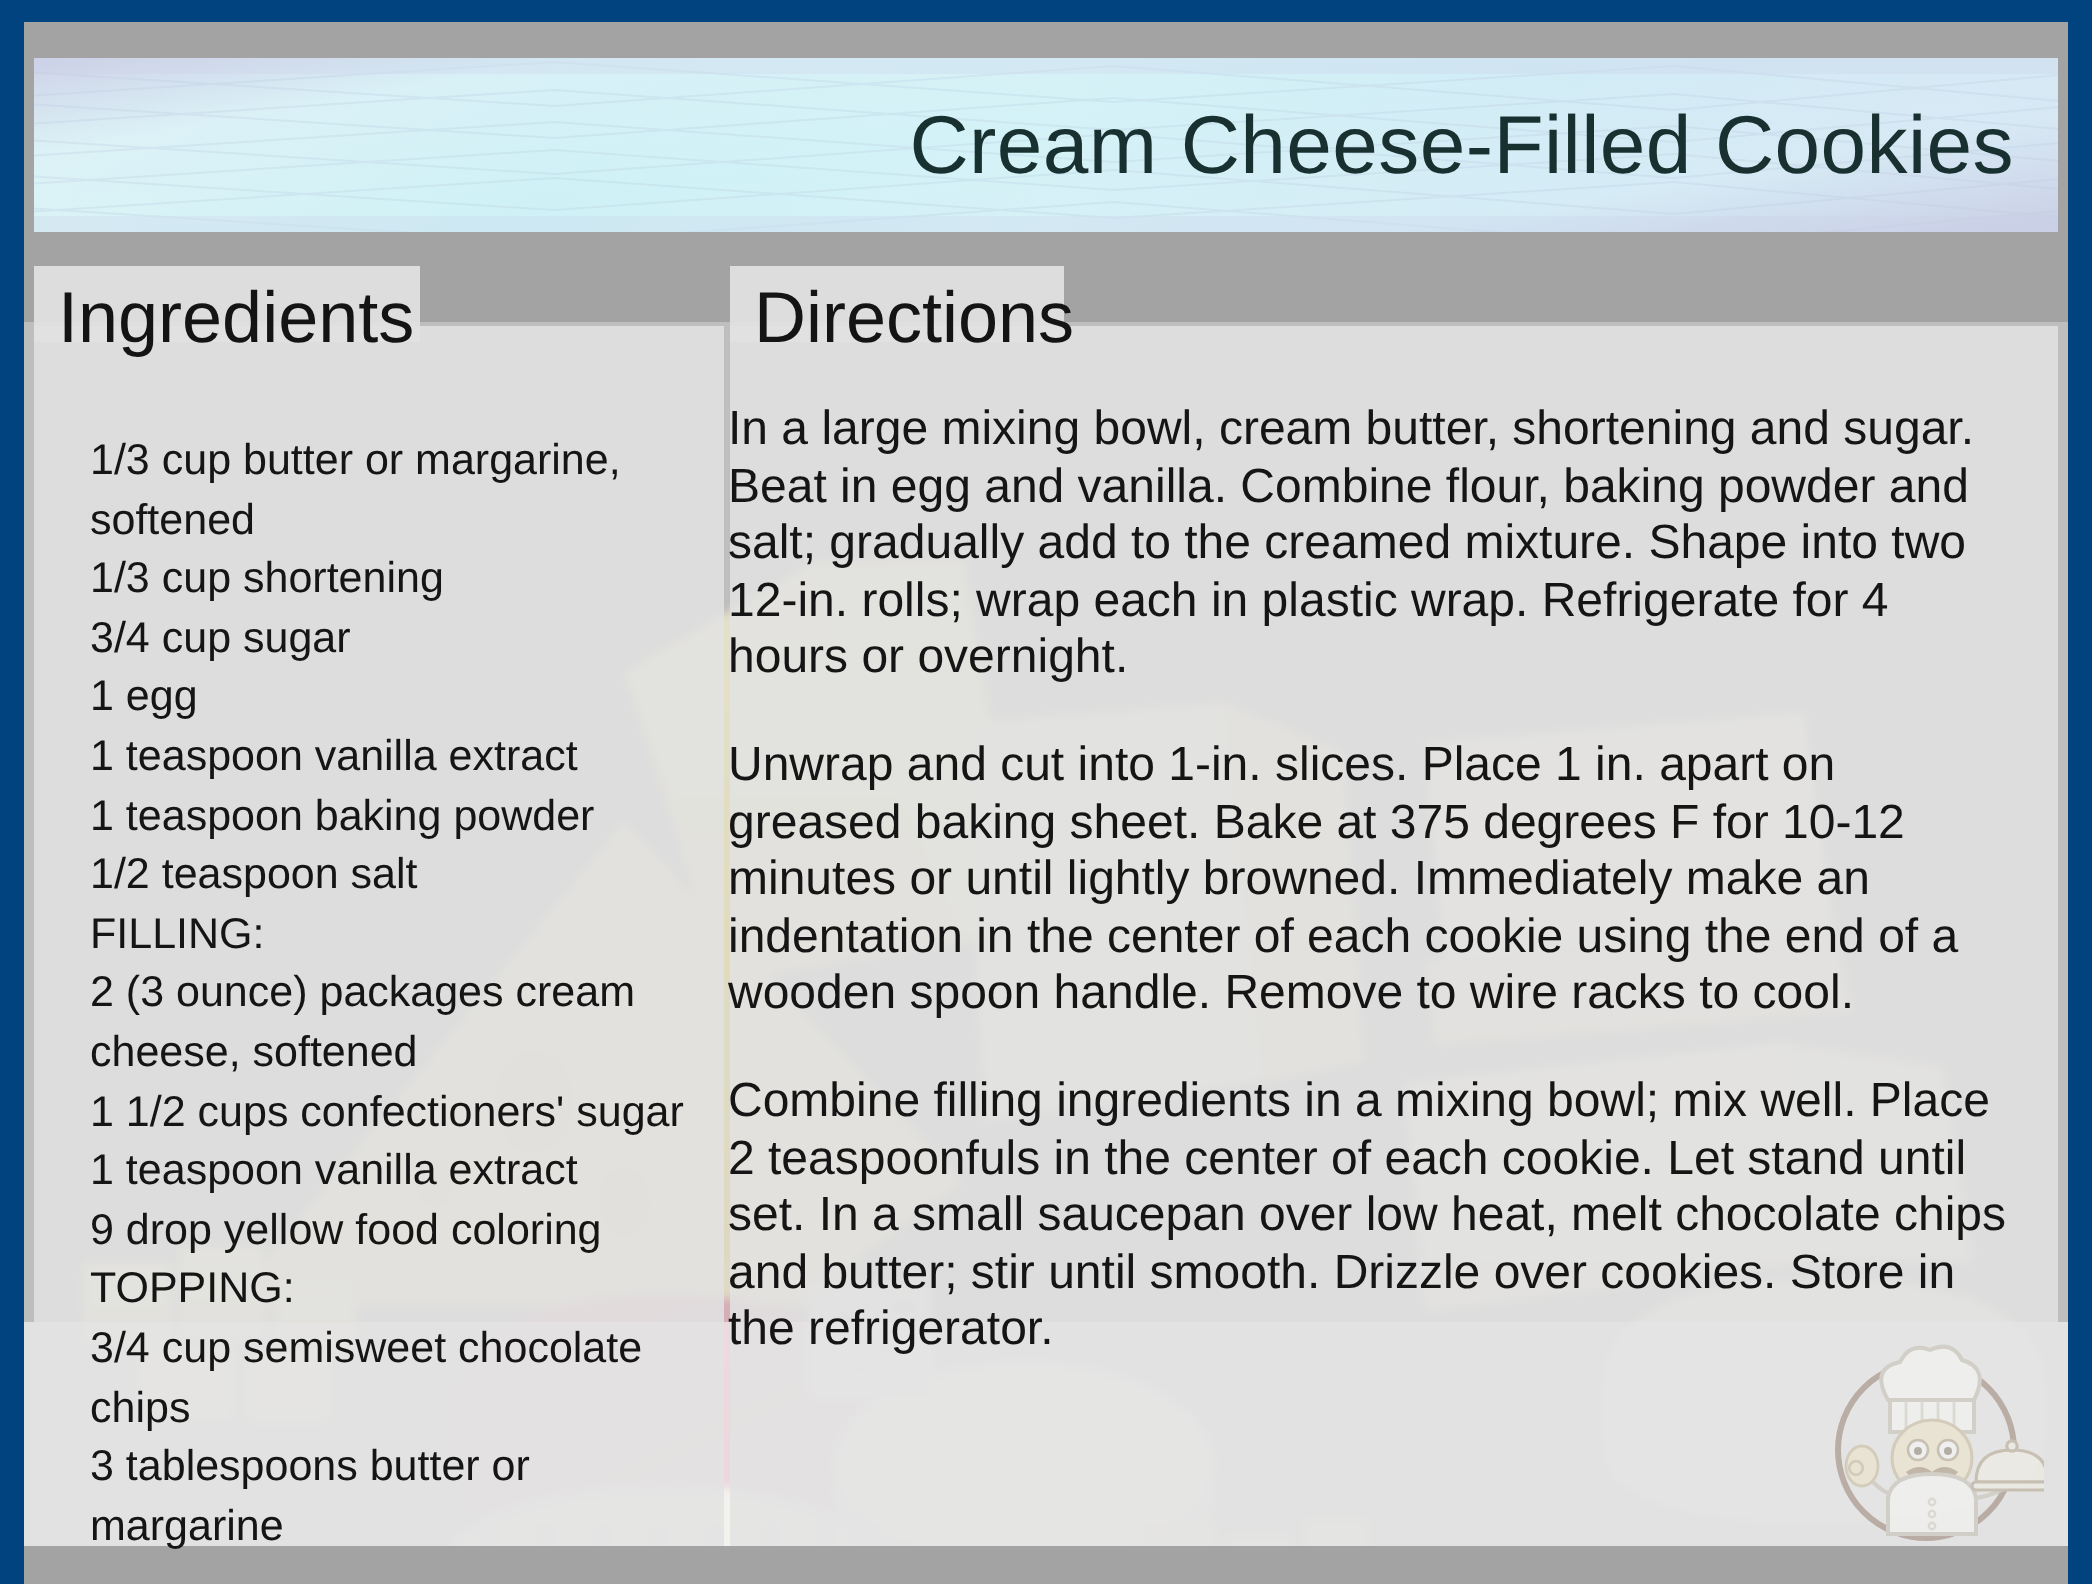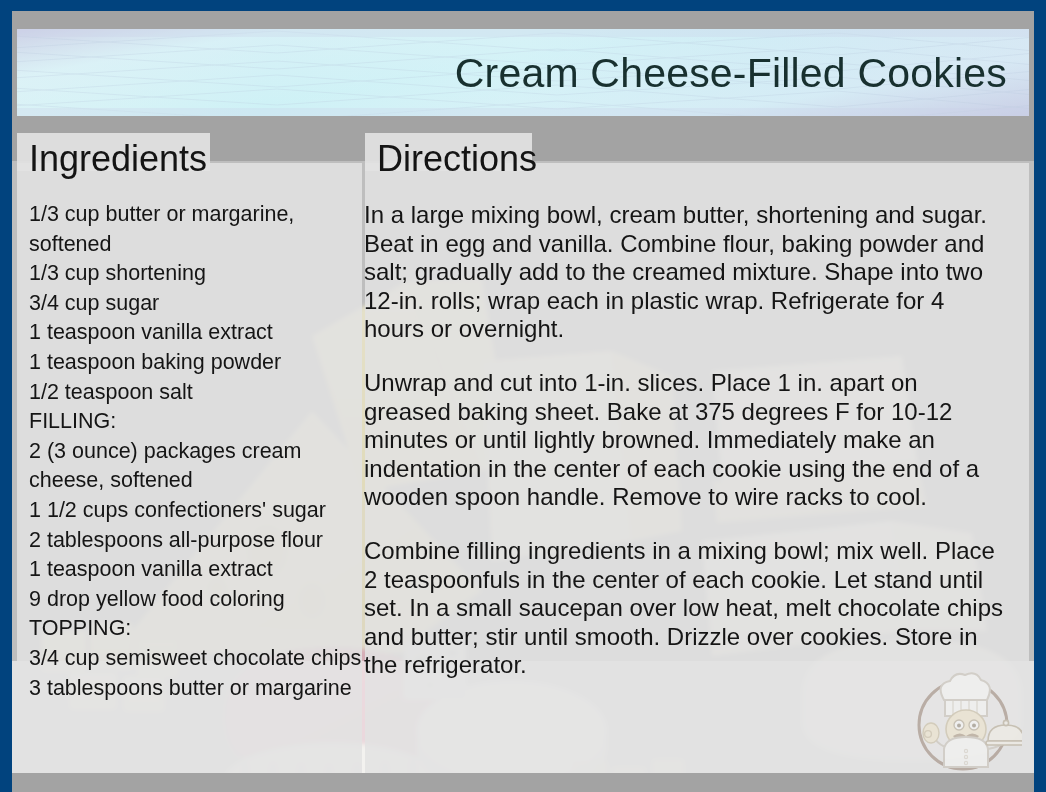--- a/index.html
+++ b/index.html
@@ -124,21 +124,21 @@
     width: 340px;
     font-size: 21.5px;
     line-height: 29.6px;
     color: #151515;
   }
   .ing-list li {
     list-style: none;
     margin: 0;
     padding: 0;
   }
-  .ing-list ul { margin: 0; padding: 0; }
+  .ing-list ul { margin: 16px; padding: 0; }
 
   .dir-body {
     position: absolute;
     left: 352px;
     top: 190px;
     width: 645px;
     font-size: 24px;
     line-height: 28.6px;
     color: #151515;
   }
@@ -291,27 +291,27 @@
     <div class="tab" id="directions-tab"></div>
 
     <div class="heading" id="ingredients-heading">Ingredients</div>
     <div class="heading" id="directions-heading">Directions</div>
 
     <div class="ing-list">
       <ul>
           <li>1/3 cup butter or margarine, softened</li>
           <li>1/3 cup shortening</li>
           <li>3/4 cup sugar</li>
+          <li>1 egg</li>
           <li>1 teaspoon vanilla extract</li>
           <li>1 teaspoon baking powder</li>
           <li>1/2 teaspoon salt</li>
           <li>FILLING:</li>
           <li>2 (3 ounce) packages cream cheese, softened</li>
           <li>1 1/2 cups confectioners' sugar</li>
-          <li>2 tablespoons all-purpose flour</li>
           <li>1 teaspoon vanilla extract</li>
           <li>9 drop yellow food coloring</li>
           <li>TOPPING:</li>
           <li>3/4 cup semisweet chocolate chips</li>
           <li>3 tablespoons butter or margarine</li>
         </ul>
     </div>
 
     <div class="dir-body">
         <p>In a large mixing bowl, cream butter, shortening and sugar. Beat in egg and vanilla. Combine flour, baking powder and salt; gradually add to the creamed mixture. Shape into two 12-in. rolls; wrap each in plastic wrap. Refrigerate for 4 hours or overnight.</p>

